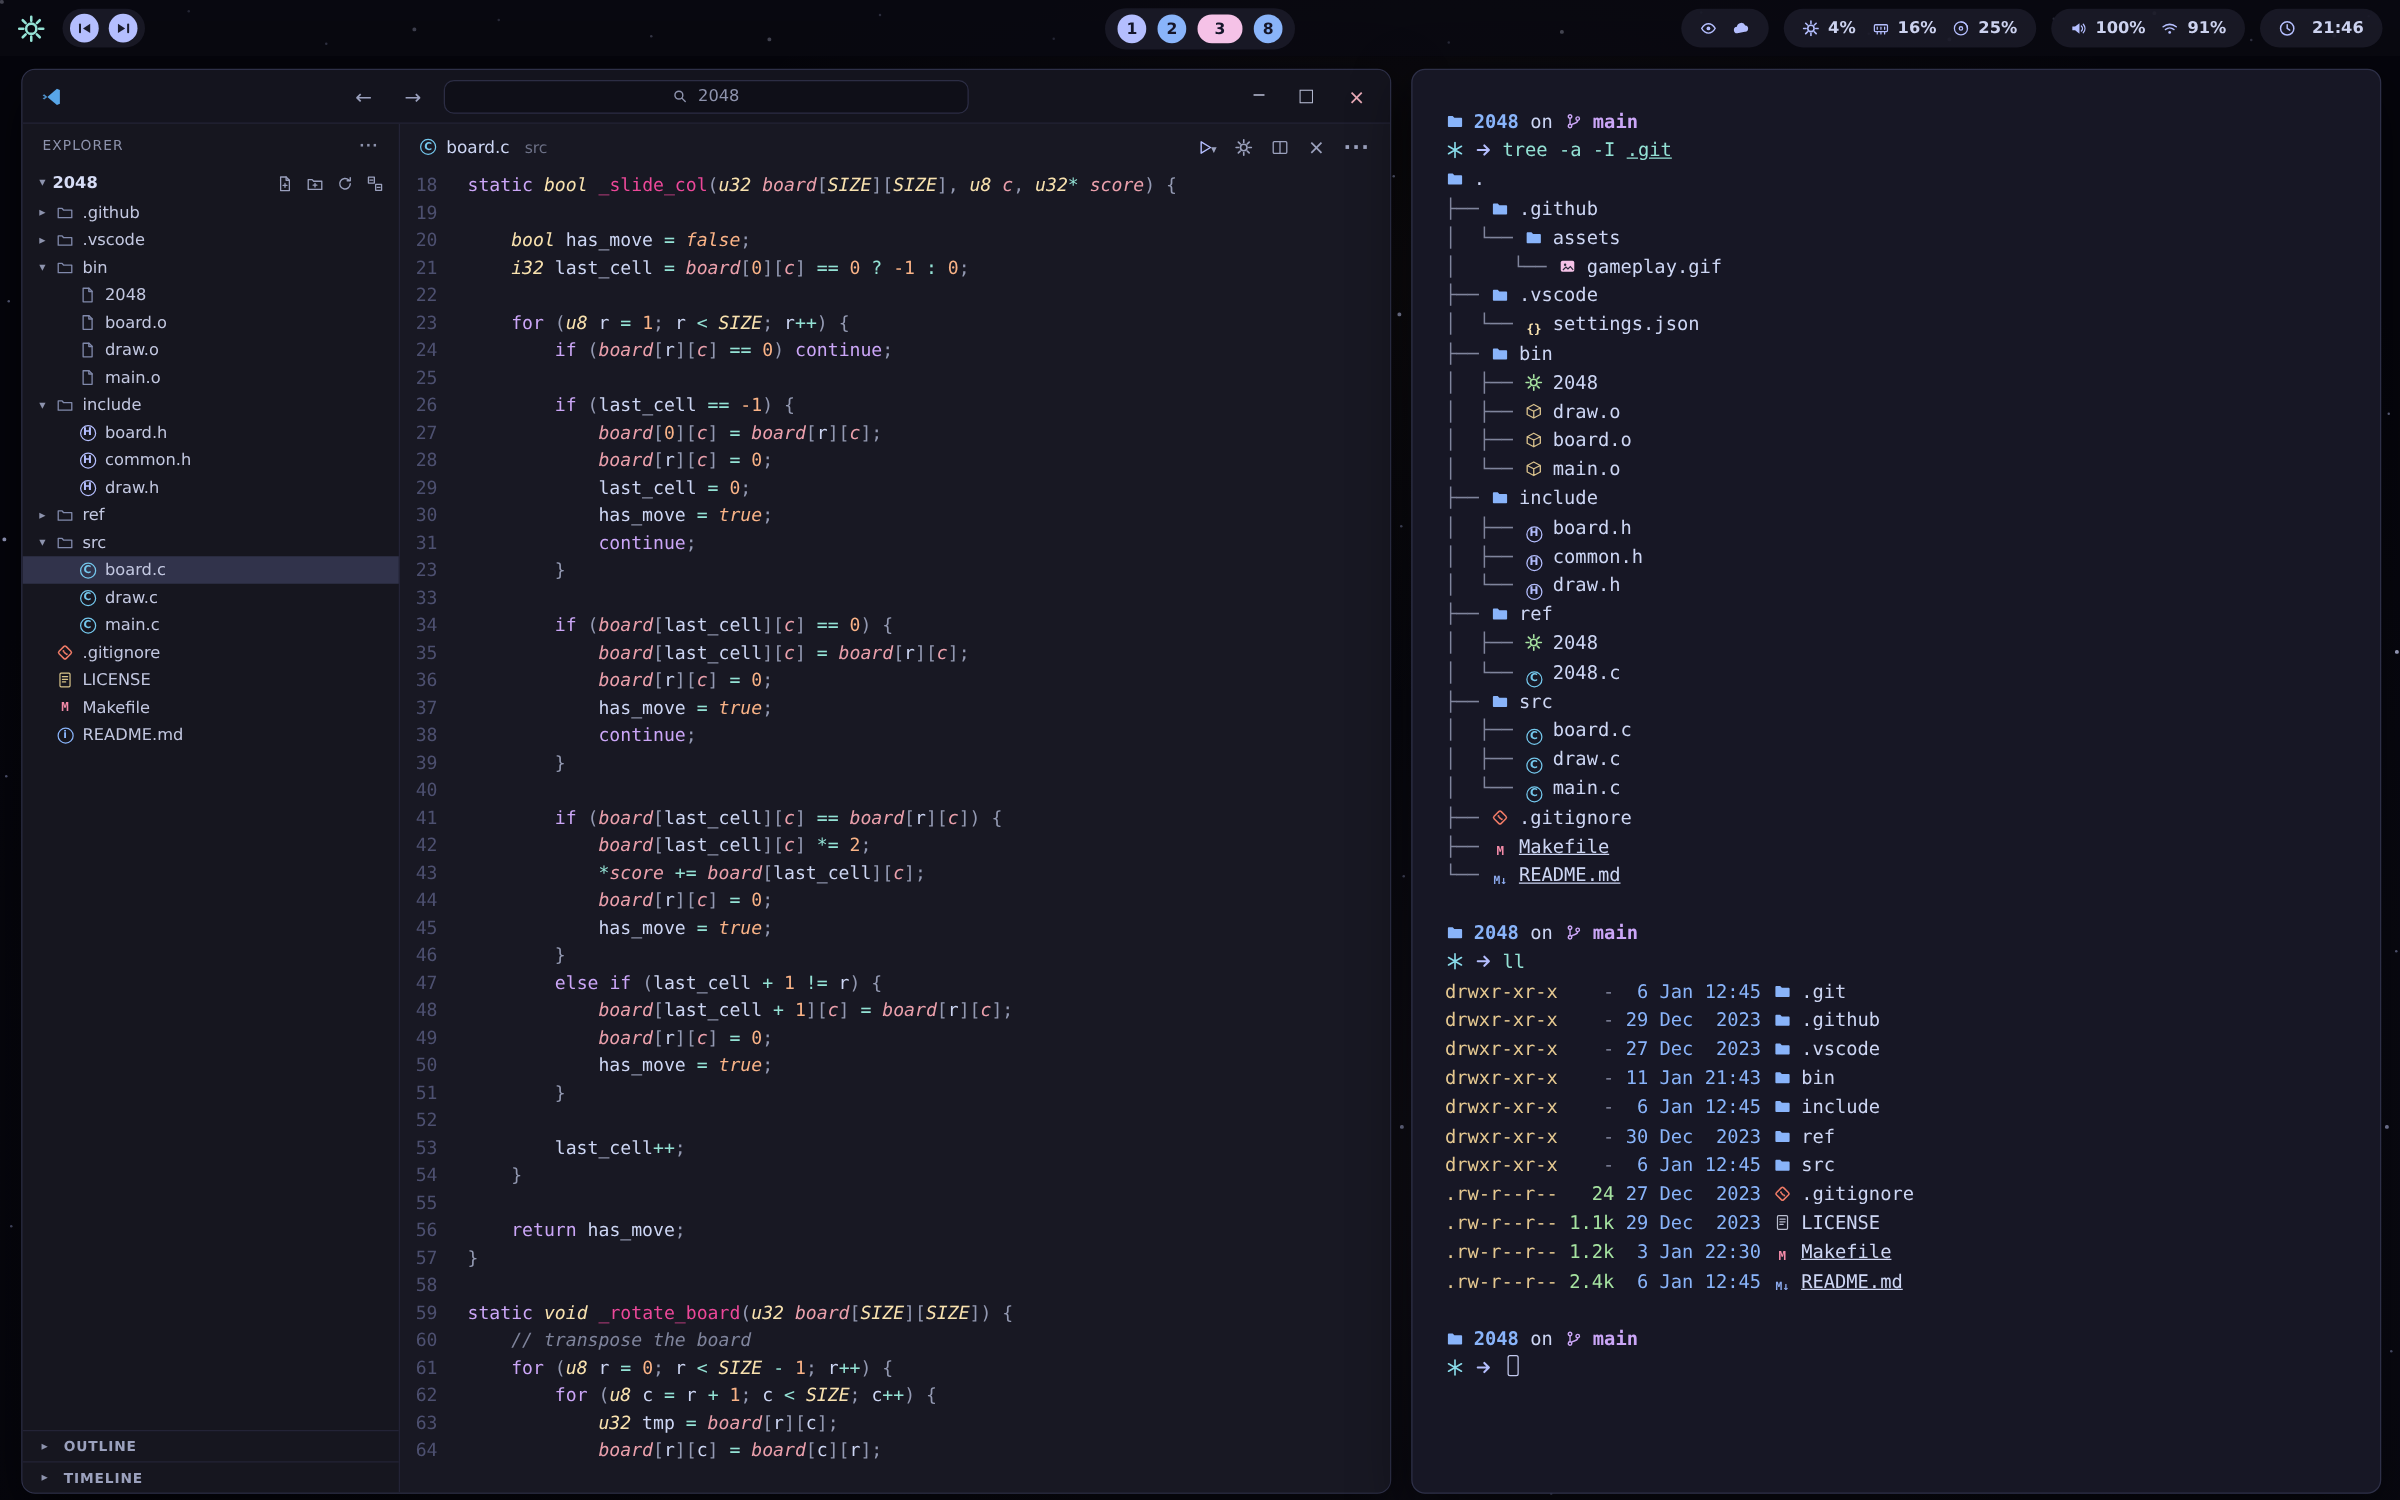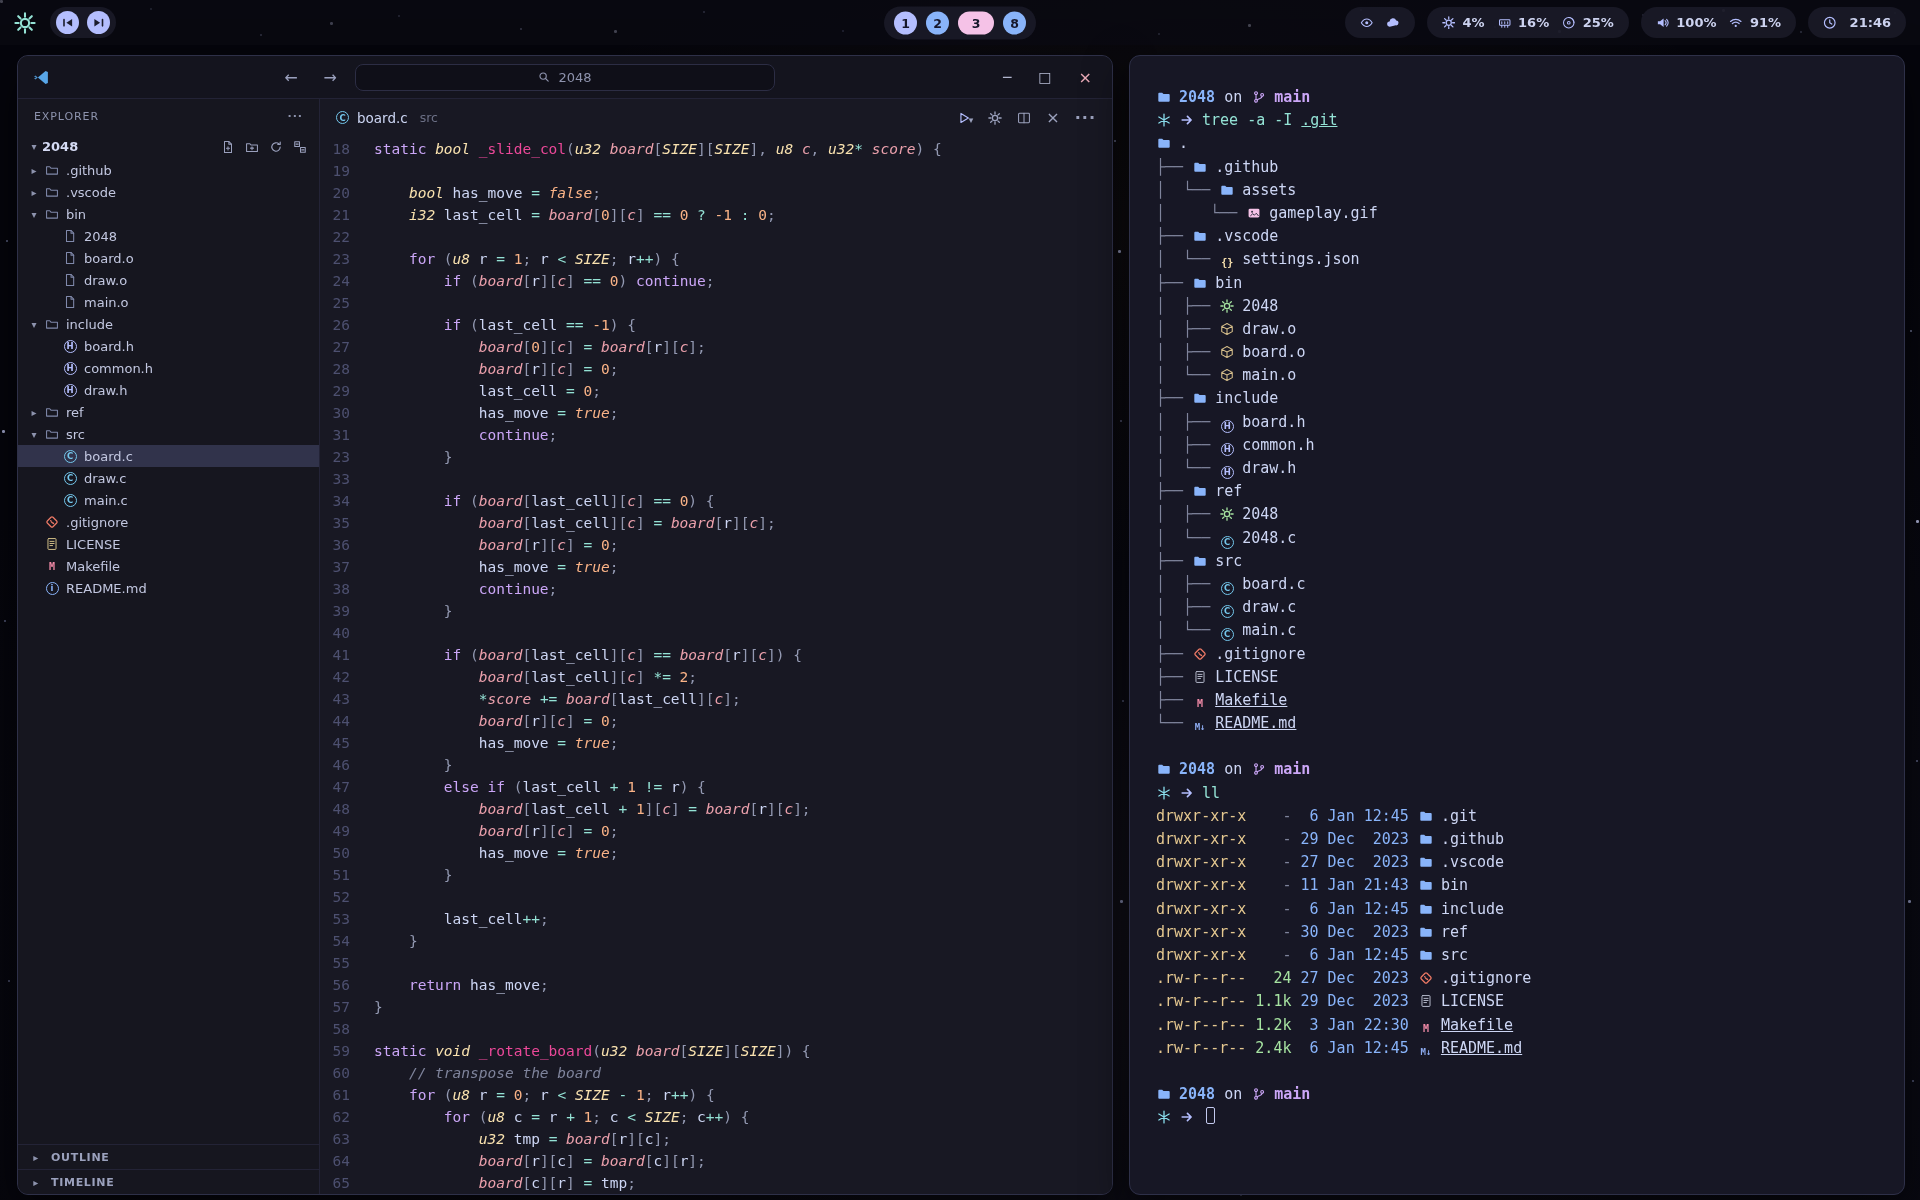--- a/index.html
+++ b/index.html
@@ -621,21 +621,20 @@
           <div class="cl-line"><span class="gut">55</span><span class="ct"></span></div>
           <div class="cl-line"><span class="gut">56</span><span class="ct"><span class="td">    </span><span class="tk">return</span><span class="td"> has_move</span><span class="tu">;</span></span></div>
           <div class="cl-line"><span class="gut">57</span><span class="ct"><span class="tu">}</span></span></div>
           <div class="cl-line"><span class="gut">58</span><span class="ct"></span></div>
           <div class="cl-line"><span class="gut">59</span><span class="ct"><span class="tk">static</span><span class="td"> </span><span class="tt">void</span><span class="td"> </span><span class="tf">_rotate_board</span><span class="tu">(</span><span class="tt">u32</span><span class="td"> </span><span class="tp">board</span><span class="tu">[</span><span class="tt">SIZE</span><span class="tu">][</span><span class="tt">SIZE</span><span class="tu">])</span><span class="td"> </span><span class="tu">{</span></span></div>
           <div class="cl-line"><span class="gut">60</span><span class="ct"><span class="td">    </span><span class="tc">// transpose the board</span></span></div>
           <div class="cl-line"><span class="gut">61</span><span class="ct"><span class="td">    </span><span class="tk">for</span><span class="td"> </span><span class="tu">(</span><span class="tt">u8</span><span class="td"> r </span><span class="to">=</span><span class="td"> </span><span class="tn">0</span><span class="tu">;</span><span class="td"> r </span><span class="to">&lt;</span><span class="td"> </span><span class="tt">SIZE</span><span class="td"> </span><span class="to">-</span><span class="td"> </span><span class="tn">1</span><span class="tu">;</span><span class="td"> r</span><span class="to">++</span><span class="tu">)</span><span class="td"> </span><span class="tu">{</span></span></div>
           <div class="cl-line"><span class="gut">62</span><span class="ct"><span class="td">        </span><span class="tk">for</span><span class="td"> </span><span class="tu">(</span><span class="tt">u8</span><span class="td"> c </span><span class="to">=</span><span class="td"> r </span><span class="to">+</span><span class="td"> </span><span class="tn">1</span><span class="tu">;</span><span class="td"> c </span><span class="to">&lt;</span><span class="td"> </span><span class="tt">SIZE</span><span class="tu">;</span><span class="td"> c</span><span class="to">++</span><span class="tu">)</span><span class="td"> </span><span class="tu">{</span></span></div>
           <div class="cl-line"><span class="gut">63</span><span class="ct"><span class="td">            </span><span class="tt">u32</span><span class="td"> tmp </span><span class="to">=</span><span class="td"> </span><span class="tp">board</span><span class="tu">[</span><span class="td">r</span><span class="tu">][</span><span class="td">c</span><span class="tu">];</span></span></div>
           <div class="cl-line"><span class="gut">64</span><span class="ct"><span class="td">            </span><span class="tp">board</span><span class="tu">[</span><span class="td">r</span><span class="tu">][</span><span class="td">c</span><span class="tu">]</span><span class="td"> </span><span class="to">=</span><span class="td"> </span><span class="tp">board</span><span class="tu">[</span><span class="td">c</span><span class="tu">][</span><span class="td">r</span><span class="tu">];</span></span></div>
-          <div class="cl-line"><span class="gut">65</span><span class="ct"><span class="td">            </span><span class="tp">board</span><span class="tu">[</span><span class="td">c</span><span class="tu">][</span><span class="td">r</span><span class="tu">]</span><span class="td"> </span><span class="to">=</span><span class="td"> tmp</span><span class="tu">;</span></span></div>
         </div>
     </div>
   </div>
 </section>
 
 <section id="terminal" class="window">
     <div class="t-line"><span class="tico"><svg viewBox="0 0 16 16">
           <g fill="#89b4fa">
             <path d="M1.5 4.2c0-.6.4-1 1-1h3.4l1.5 1.5h6.1c.6 0 1 .4 1 1v6.6c0 .6-.4 1-1 1h-11c-.6 0-1-.4-1-1z"></path>
           </g>
@@ -737,26 +736,20 @@
     <div class="t-line"><span class="c-dim  ">│  ├── </span><span class="tico"><span class="cl" style="color:#74c7ec;border-color:#74c7ec">C</span></span><span class="c-fg  ">draw.c</span></div>
     <div class="t-line"><span class="c-dim  ">│  └── </span><span class="tico"><span class="cl" style="color:#74c7ec;border-color:#74c7ec">C</span></span><span class="c-fg  ">main.c</span></div>
     <div class="t-line"><span class="c-dim  ">├── </span><span class="tico"><svg viewBox="0 0 16 16">
           <g fill="none" stroke="#ee7a66" stroke-width="1.4">
             <rect x="3.4" y="3.4" width="9.2" height="9.2" rx="1.6" transform="rotate(45 8 8)"></rect>
             <circle cx="6.6" cy="6.6" r=".9" fill="#ee7a66" stroke="none"></circle>
             <circle cx="9.6" cy="9.6" r=".9" fill="#ee7a66" stroke="none"></circle>
             <path d="M6.9 7.4l2 2"></path>
           </g>
         </svg></span><span class="c-fg  ">.gitignore</span></div>
-    <div class="t-line"><span class="c-dim  ">├── </span><span class="tico"><svg viewBox="0 0 16 16">
-          <g fill="none" stroke="#b9bdcf" stroke-width="1.1" stroke-linecap="round" stroke-linejoin="round">
-            <rect x="3.4" y="1.8" width="9.2" height="12.4" rx="1"></rect>
-            <path d="M5.6 5h4.8M5.6 7.4h4.8M5.6 9.8h3"></path>
-          </g>
-        </svg></span><span class="c-fg  ">LICENSE</span></div>
     <div class="t-line"><span class="c-dim  ">├── </span><span class="tico"><span class="ltr" style="color:#f38ba8">M</span></span><span class="c-fg  und">Makefile</span></div>
     <div class="t-line"><span class="c-dim  ">└── </span><span class="tico"><span class="ltr" style="color:#8caaee;font-size:9px">M↓</span></span><span class="c-fg  und">README.md</span></div>
     <div class="t-line">&nbsp;</div>
     <div class="t-line"><span class="tico"><svg viewBox="0 0 16 16">
           <g fill="#89b4fa">
             <path d="M1.5 4.2c0-.6.4-1 1-1h3.4l1.5 1.5h6.1c.6 0 1 .4 1 1v6.6c0 .6-.4 1-1 1h-11c-.6 0-1-.4-1-1z"></path>
           </g>
         </svg></span><span class="c-blue bld ">2048</span><span class="c-fg  "> on </span><span class="tico"><svg viewBox="0 0 16 16">
           <g fill="none" stroke="#cba6f7" stroke-width="1.3" stroke-linecap="round" stroke-linejoin="round">
             <circle cx="4.6" cy="3.6" r="1.6"></circle>

